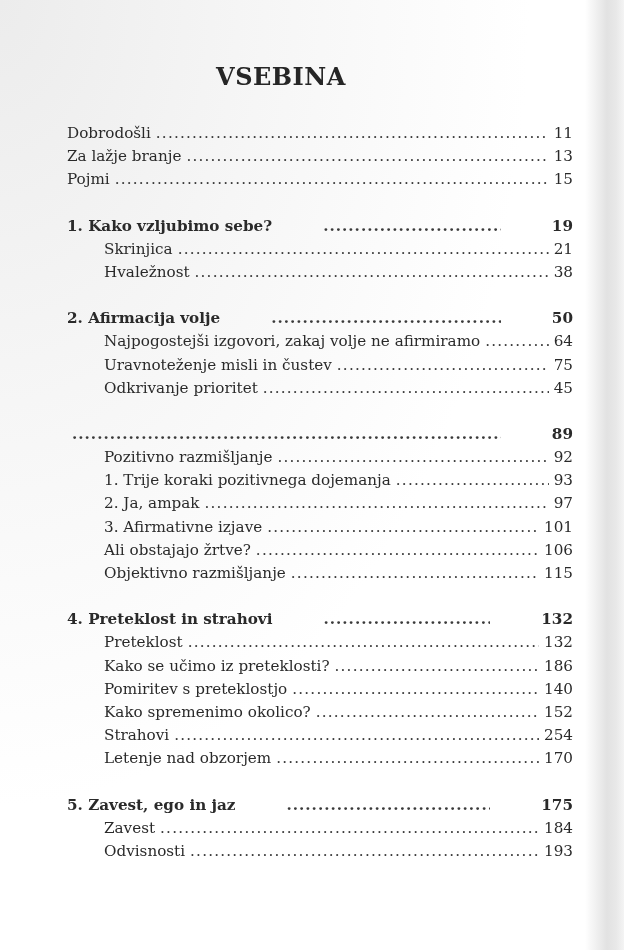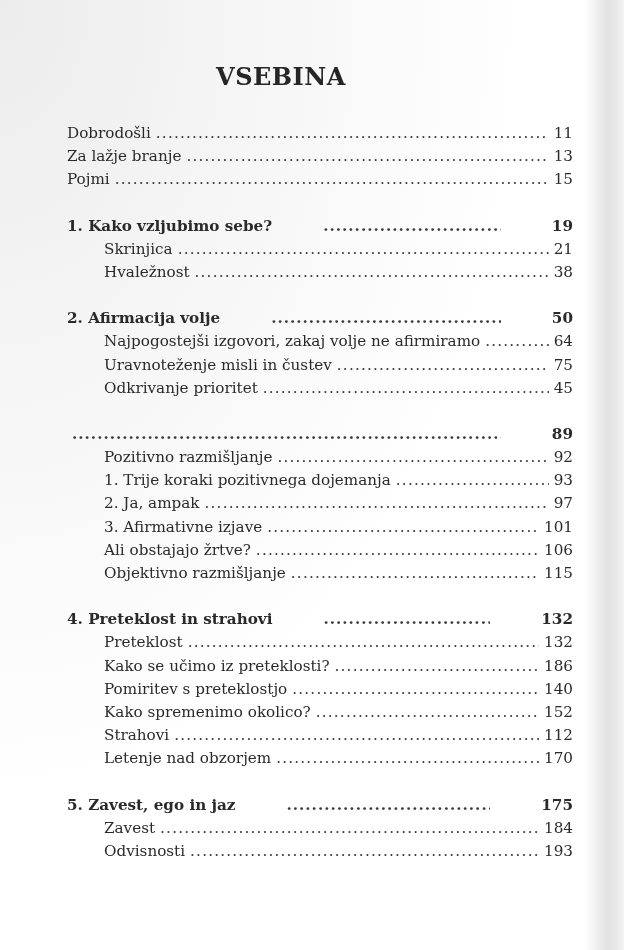--- a/index.html
+++ b/index.html
@@ -166,21 +166,21 @@
       <span class="num">140</span>
     </div>
     <div class="row sub">
       <span class="label">Kako spremenimo okolico?</span>
       <span class="leader"></span>
       <span class="num">152</span>
     </div>
     <div class="row sub">
       <span class="label">Strahovi</span>
       <span class="leader"></span>
-      <span class="num">112</span>
+      <span class="num">254</span>
     </div>
     <div class="row sub">
       <span class="label">Letenje nad obzorjem</span>
       <span class="leader"></span>
       <span class="num">170</span>
     </div>
 
     <div class="gap"></div>
 
     <div class="row chapter">

